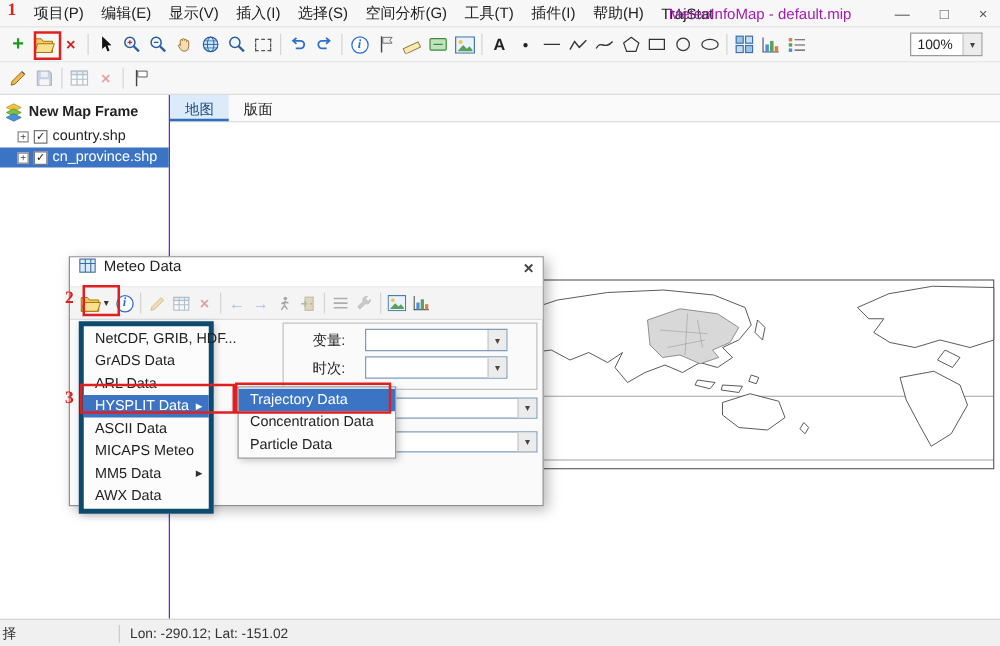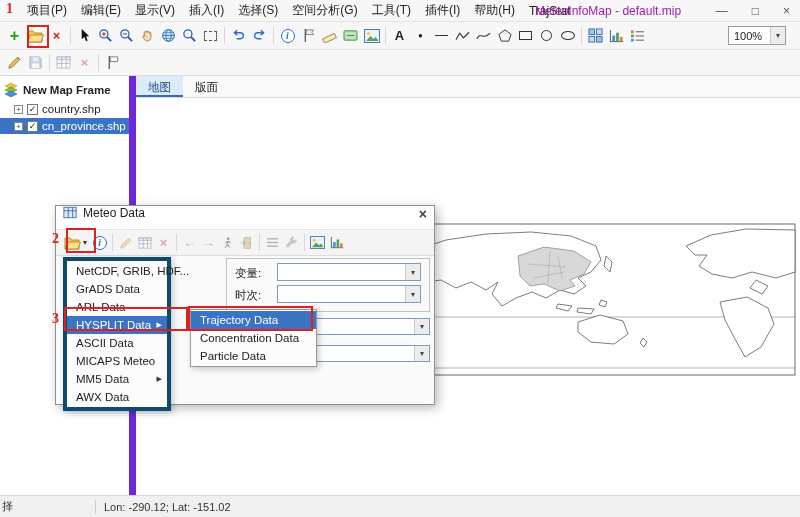--- a/index.html
+++ b/index.html
@@ -28,21 +28,21 @@
   .rect-glyph{width:13px;height:9px;border:1.2px solid #333}
   .circle-glyph{width:11px;height:11px;border:1.2px solid #333;border-radius:50%}
   .ellipse-glyph{width:14px;height:9px;border:1.2px solid #333;border-radius:50%}
   .dash-rect{width:13px;height:10px;border:1px dashed #555}
   .info-badge{width:14px;height:14px;border-radius:50%;background:#fff;border:1.5px solid #2a6fd0;color:#2a6fd0;font-weight:bold;font-size:10px;display:flex;align-items:center;justify-content:center;font-family:"Liberation Serif",serif;font-style:italic}
   .zoom-combo{margin-left:auto;margin-right:10px;width:58px;height:19px;border:1px solid #9a9a9a;background:#fff;display:flex;align-items:center;padding-left:5px;position:relative;font-size:11px}
   .combo-caret{position:absolute;right:0;top:0;width:15px;height:100%;background:#ececec;border-left:1px solid #c8c8c8;display:flex;align-items:center;justify-content:center;font-size:8px;color:#444}
 
   
   .main{position:absolute;top:76px;left:0;right:0;bottom:22px;display:flex;background:#fff}
-  .toc{width:136px;border-right:7px solid #6d28d9;padding-top:4px;font-size:11.5px}
+  .toc{width:136px;border-right:1px solid #6d28d9;padding-top:4px;font-size:11.5px}
   .toc-frame{display:flex;align-items:center;gap:5px;padding:2px 4px;font-weight:bold}
   .toc-layer{display:flex;align-items:center;gap:4px;padding:2px 2px 2px 14px;margin-top:1px}
   .toc-layer.selected{background:#3b74c4;color:#fff}
   .expander{width:9px;height:9px;border:1px solid #8a8a8a;background:#fff;color:#444;font-size:8px;line-height:7px;text-align:center;flex:0 0 auto}
   .checkbox{width:11px;height:11px;border:1px solid #777;background:#fff;color:#222;font-size:9px;line-height:9px;text-align:center;flex:0 0 auto}
   .content{flex:1;display:flex;flex-direction:column}
   .tabs{height:22px;display:flex;border-bottom:1px solid #d5d5d5;background:#fafafa;font-size:11.5px}
   .tab{padding:4px 12px 2px}
   .tab.active{background:#dcebfa;border-bottom:2px solid #2f6db8;color:#17487e}
   .map{flex:1;position:relative;background:#fff}
@@ -61,21 +61,21 @@
   .dlg-toolbar{height:26px;display:flex;align-items:center;padding:0 5px;background:#f4f4f4;border-bottom:1px solid #ddd}
   .open-data-btn{display:flex;align-items:center;gap:2px;padding:1px 3px}
   .dlg-content{position:relative;height:148px}
   .dmenu{position:absolute;left:7px;top:1px;width:108px;background:#fcfcfc;border:4px solid #0c4a6e;box-shadow:2px 2px 6px rgba(0,0,0,.22);z-index:42;padding:1px 0;font-size:11.5px}
   .dmenu-item{height:18px;display:flex;align-items:center;padding:0 5px 0 9px;white-space:nowrap}
   .dmenu-item .arr{margin-left:auto;font-size:7px;color:#333}
   .dmenu-item.hl{background:#3b74c4;color:#fff}
   .dmenu-item.hl .arr{color:#fff}
   .dsubmenu{position:absolute;left:134px;top:53px;width:127px;background:#fcfcfc;border:1px solid #9a9a9a;box-shadow:2px 2px 6px rgba(0,0,0,.22);z-index:43;padding:1px 0;font-size:11.5px}
   .fields-panel{position:absolute;left:170px;top:2px;width:204px;height:54px;border:1px solid #c2c2c2}
-  .frow{display:flex;align-items:flex-end;height:18px;margin:4px 8px 2px}
+  .frow{display:flex;align-items:center;height:18px;margin:4px 23px 2px}
   .flabel{width:42px;font-size:11.5px}
   .combo{flex:1;height:18px;border:1px solid #7f9db9;background:#fff;position:relative}
   .wcombo{position:absolute;left:170px;width:204px;height:17px;border:1px solid #7f9db9;background:#fff;z-index:41}
 
   
   .rbox{position:absolute;border:2px solid #e02020;z-index:60;pointer-events:none}
   .rnum{position:absolute;color:#e02020;font-weight:bold;font-size:14px;font-family:"Liberation Serif","DejaVu Serif",serif;z-index:60}
 </style>
 </head>
 <body>

